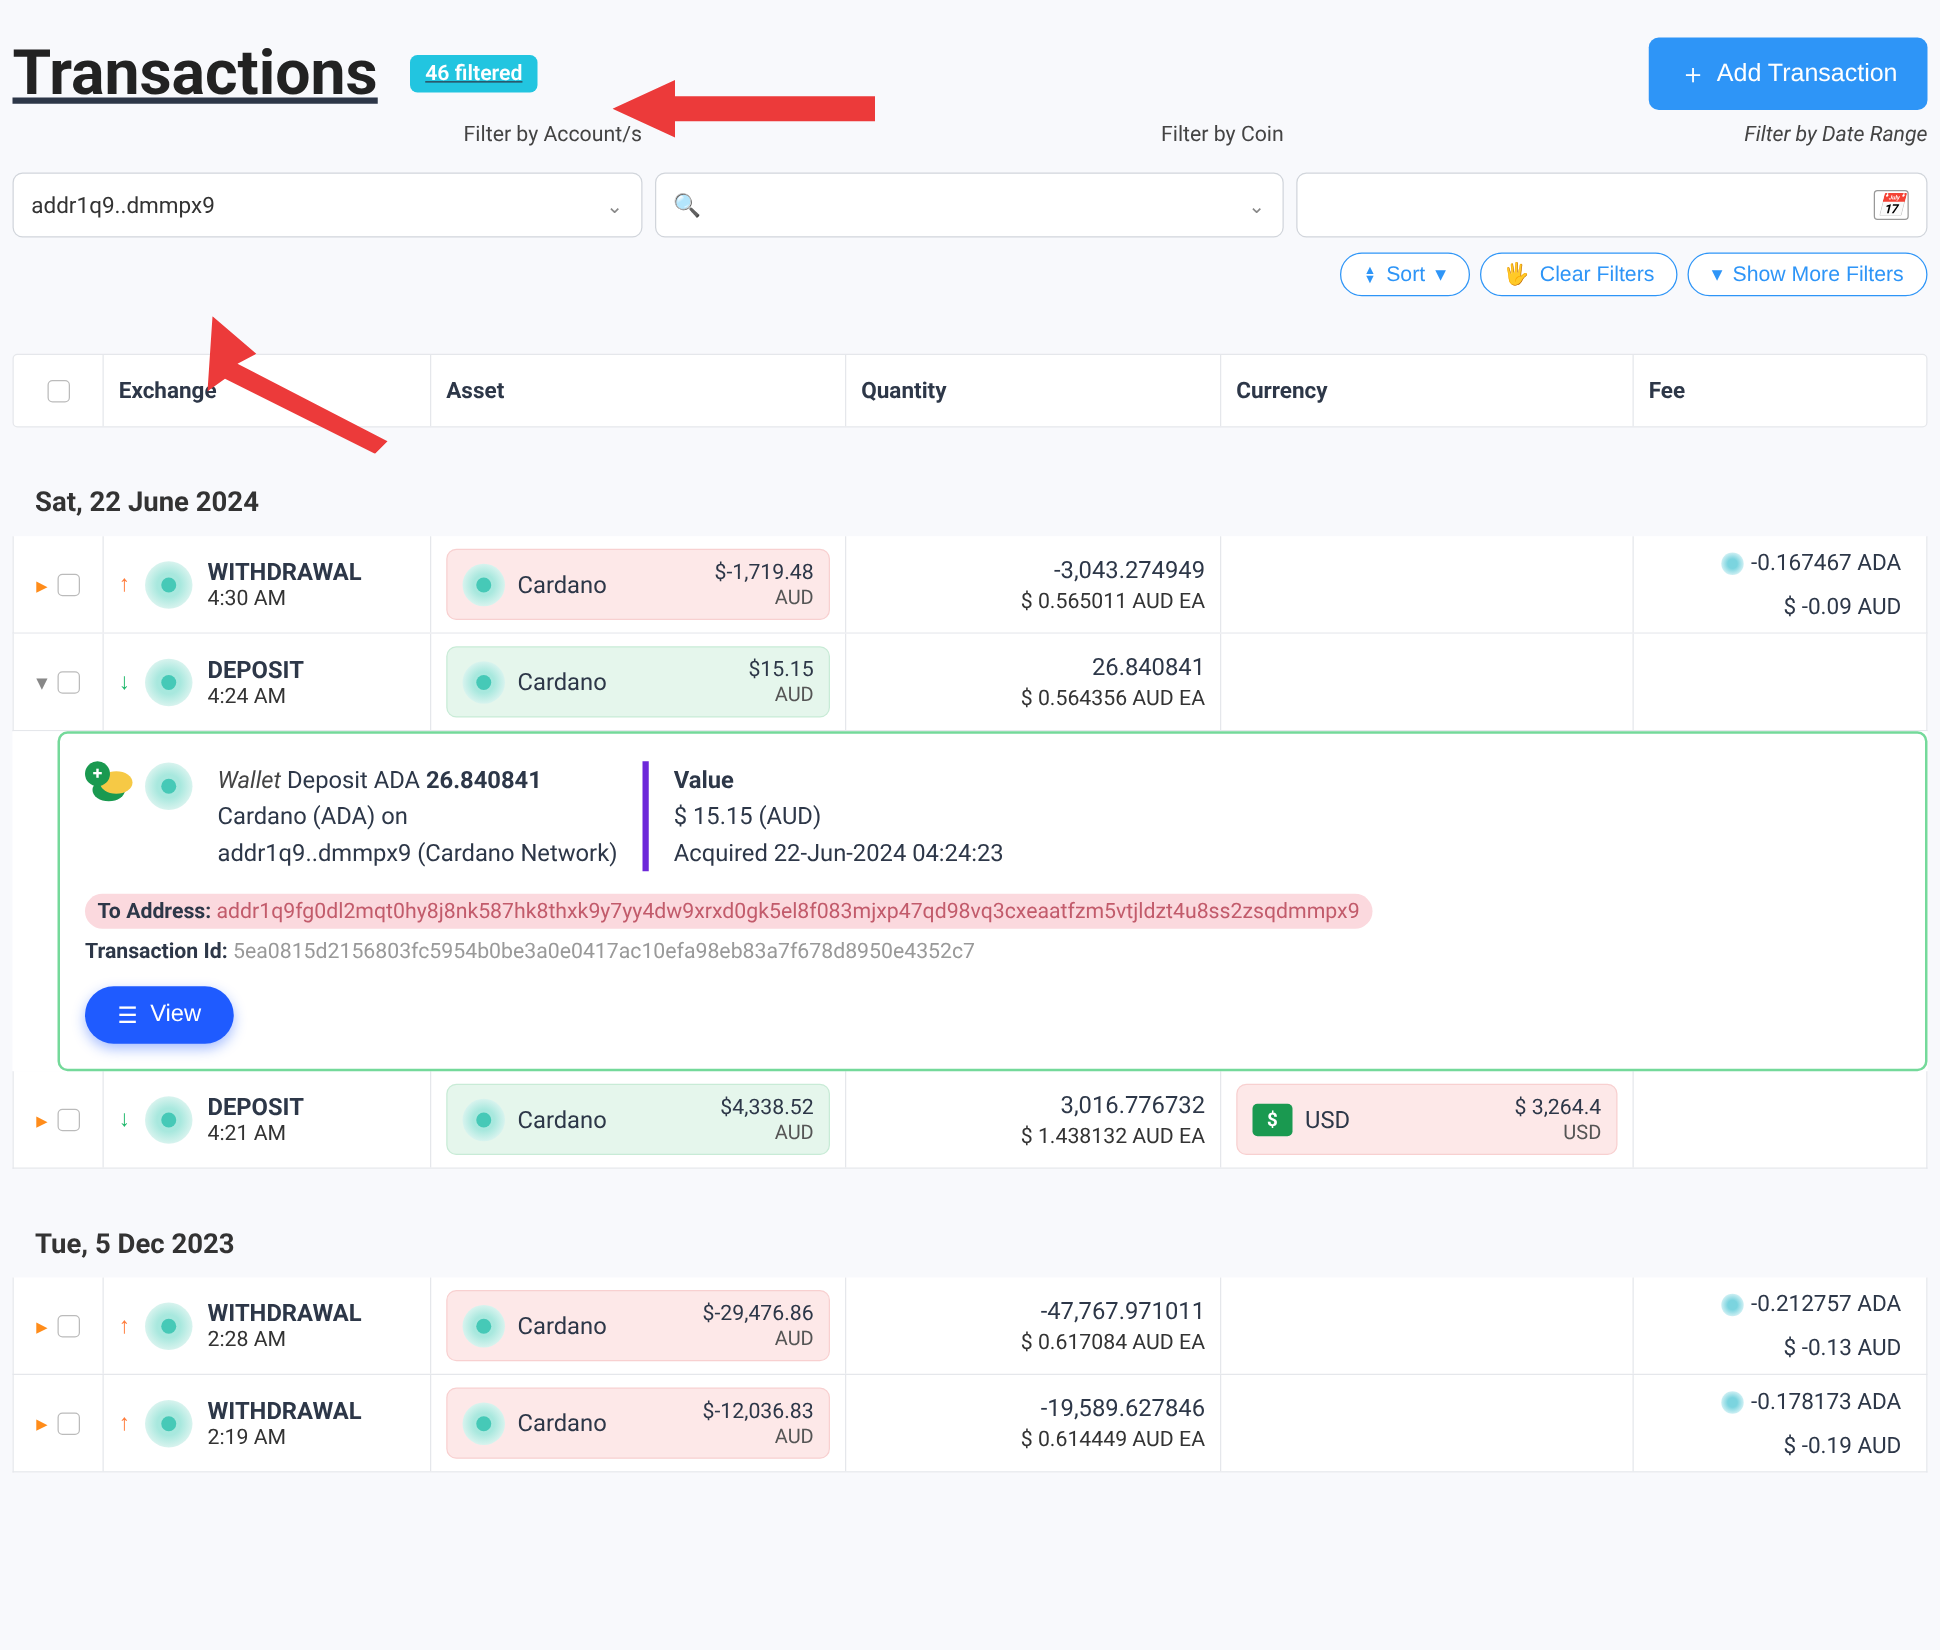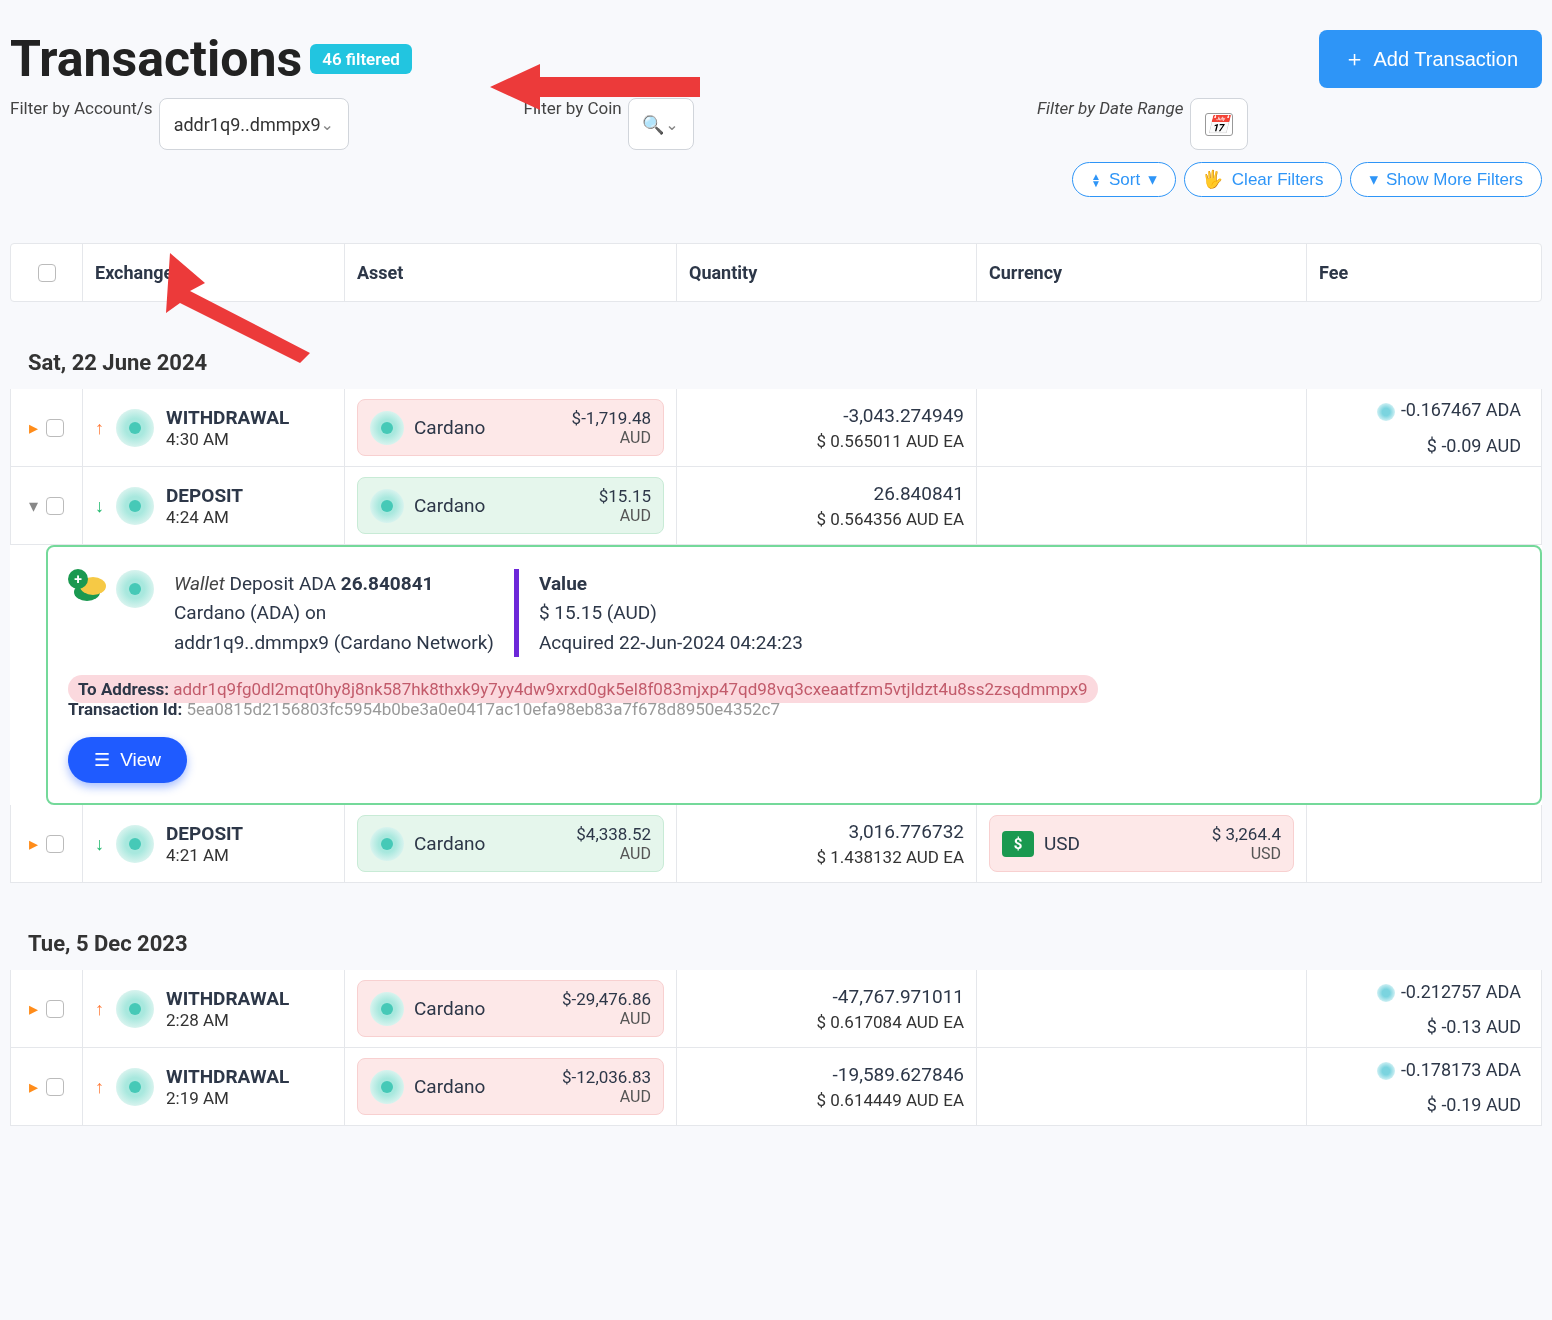--- a/index.html
+++ b/index.html
@@ -1,25 +1,25 @@
 <!DOCTYPE html>
 <html><head>
 <meta charset="utf-8">
 <style>
   * { box-sizing: border-box; margin: 0; padding: 0; }
   body { font-family: -apple-system, BlinkMacSystemFont, "Segoe UI", Roboto, sans-serif; background: #f8f9fc; color: #2d3748; font-size: 14px; padding: 10px 10px 40px 10px; width: 1552px; }
   
   .header { display: flex; align-items: center; justify-content: space-between; padding: 20px 0 10px 0; }
-  .header-left { display: flex; align-items: center; gap: 8px; position: relative; }
+  .header-left { display: flex; align-items: center; gap: 26px; position: relative; text-decoration: underline; }
   .page-title { font-size: 50px; font-weight: 700; color: #222; }
   .filter-badge { background: #22c5e0; color: #fff; padding: 5px 12px; border-radius: 6px; font-size: 17px; font-weight: 600; }
   .add-btn { background: #2e95f7; color: #fff; border: none; padding: 14px 24px; border-radius: 8px; font-size: 20px; display: flex; align-items: center; gap: 8px; cursor: pointer; }
   
   .filters-row { display: flex; gap: 10px; padding: 0 0 10px 0; align-items:flex-start; }
-  .filter-group { display: flex; flex-direction: row; gap: 6px; }
+  .filter-group { display: flex; flex-direction: column; gap: 20px; text-align: right; }
   .filter-label { font-size: 17px; color: #444; }
   .filter-input { border: 1px solid #d1d5db; border-radius: 8px; padding: 10px 14px; font-size: 18px; color: #333; background: #fff; display: flex; align-items: center; justify-content: space-between; height: 52px; }
   .chevron { color: #888; font-size: 16px; }
   
   .filter-acct { width: 510px; position: relative; }
   .filter-coin { width: 510px; }
   .filter-date { width: 505px; font-style: italic; }
   
   .action-pills { display: flex; gap: 8px; margin-top: 8px; justify-content:flex-end; }
   .pill { border: 1px solid #2e95f7; color: #2e95f7; background: #fff; border-radius: 999px; padding: 6px 18px; font-size: 17px; display: flex; align-items: center; gap: 8px; cursor: pointer; }
@@ -90,21 +90,21 @@
   .plus-coins .c2{position:absolute; width:26px;height:18px;background:#f6c945;border-radius:50%;top:8px;left:12px;}
   .plus-coins .pb{position:absolute; width:20px;height:20px;background:#1a9950;border-radius:50%;top:0;left:0; color:#fff; display:flex;align-items:center;justify-content:center;font-weight:700;font-size:14px;}
   .detail-col{ font-size:19px; line-height:1.55; }
   .detail-col.border-left{ border-left:5px solid #6d28d9; padding-left:20px;}
   .italic{ font-style:italic; color:#444;}
   
   .addr-line{ margin-top:22px; font-size:17px; }
   .addr-line .pill-addr{ background:#fbd9de; border-radius:14px; padding:4px 10px; display:inline;}
   .addr-label{font-weight:700;}
   .addr-val{ color:#c25b6b;}
-  .txid-line{ margin-top:0; font-size:17px;}
+  .txid-line{ margin-top:12px; font-size:17px;}
   .txid-val{ color:#999;}
   
   .view-btn{ background:#1f5bff; color:#fff; border:none; border-radius:999px; padding:12px 26px; font-size:19px; display:flex; align-items:center; gap:10px; margin-top:18px; cursor:pointer; box-shadow:0 4px 10px rgba(31,91,255,.4);}
   
   
   .arrow-annot{ position:absolute; pointer-events:none; }
   .arrow1{ left:480px; top:22px; }
   .arrow2{ left:140px; top:155px; }
   .arrow-svg{ fill:#ec3a3a; }
   

